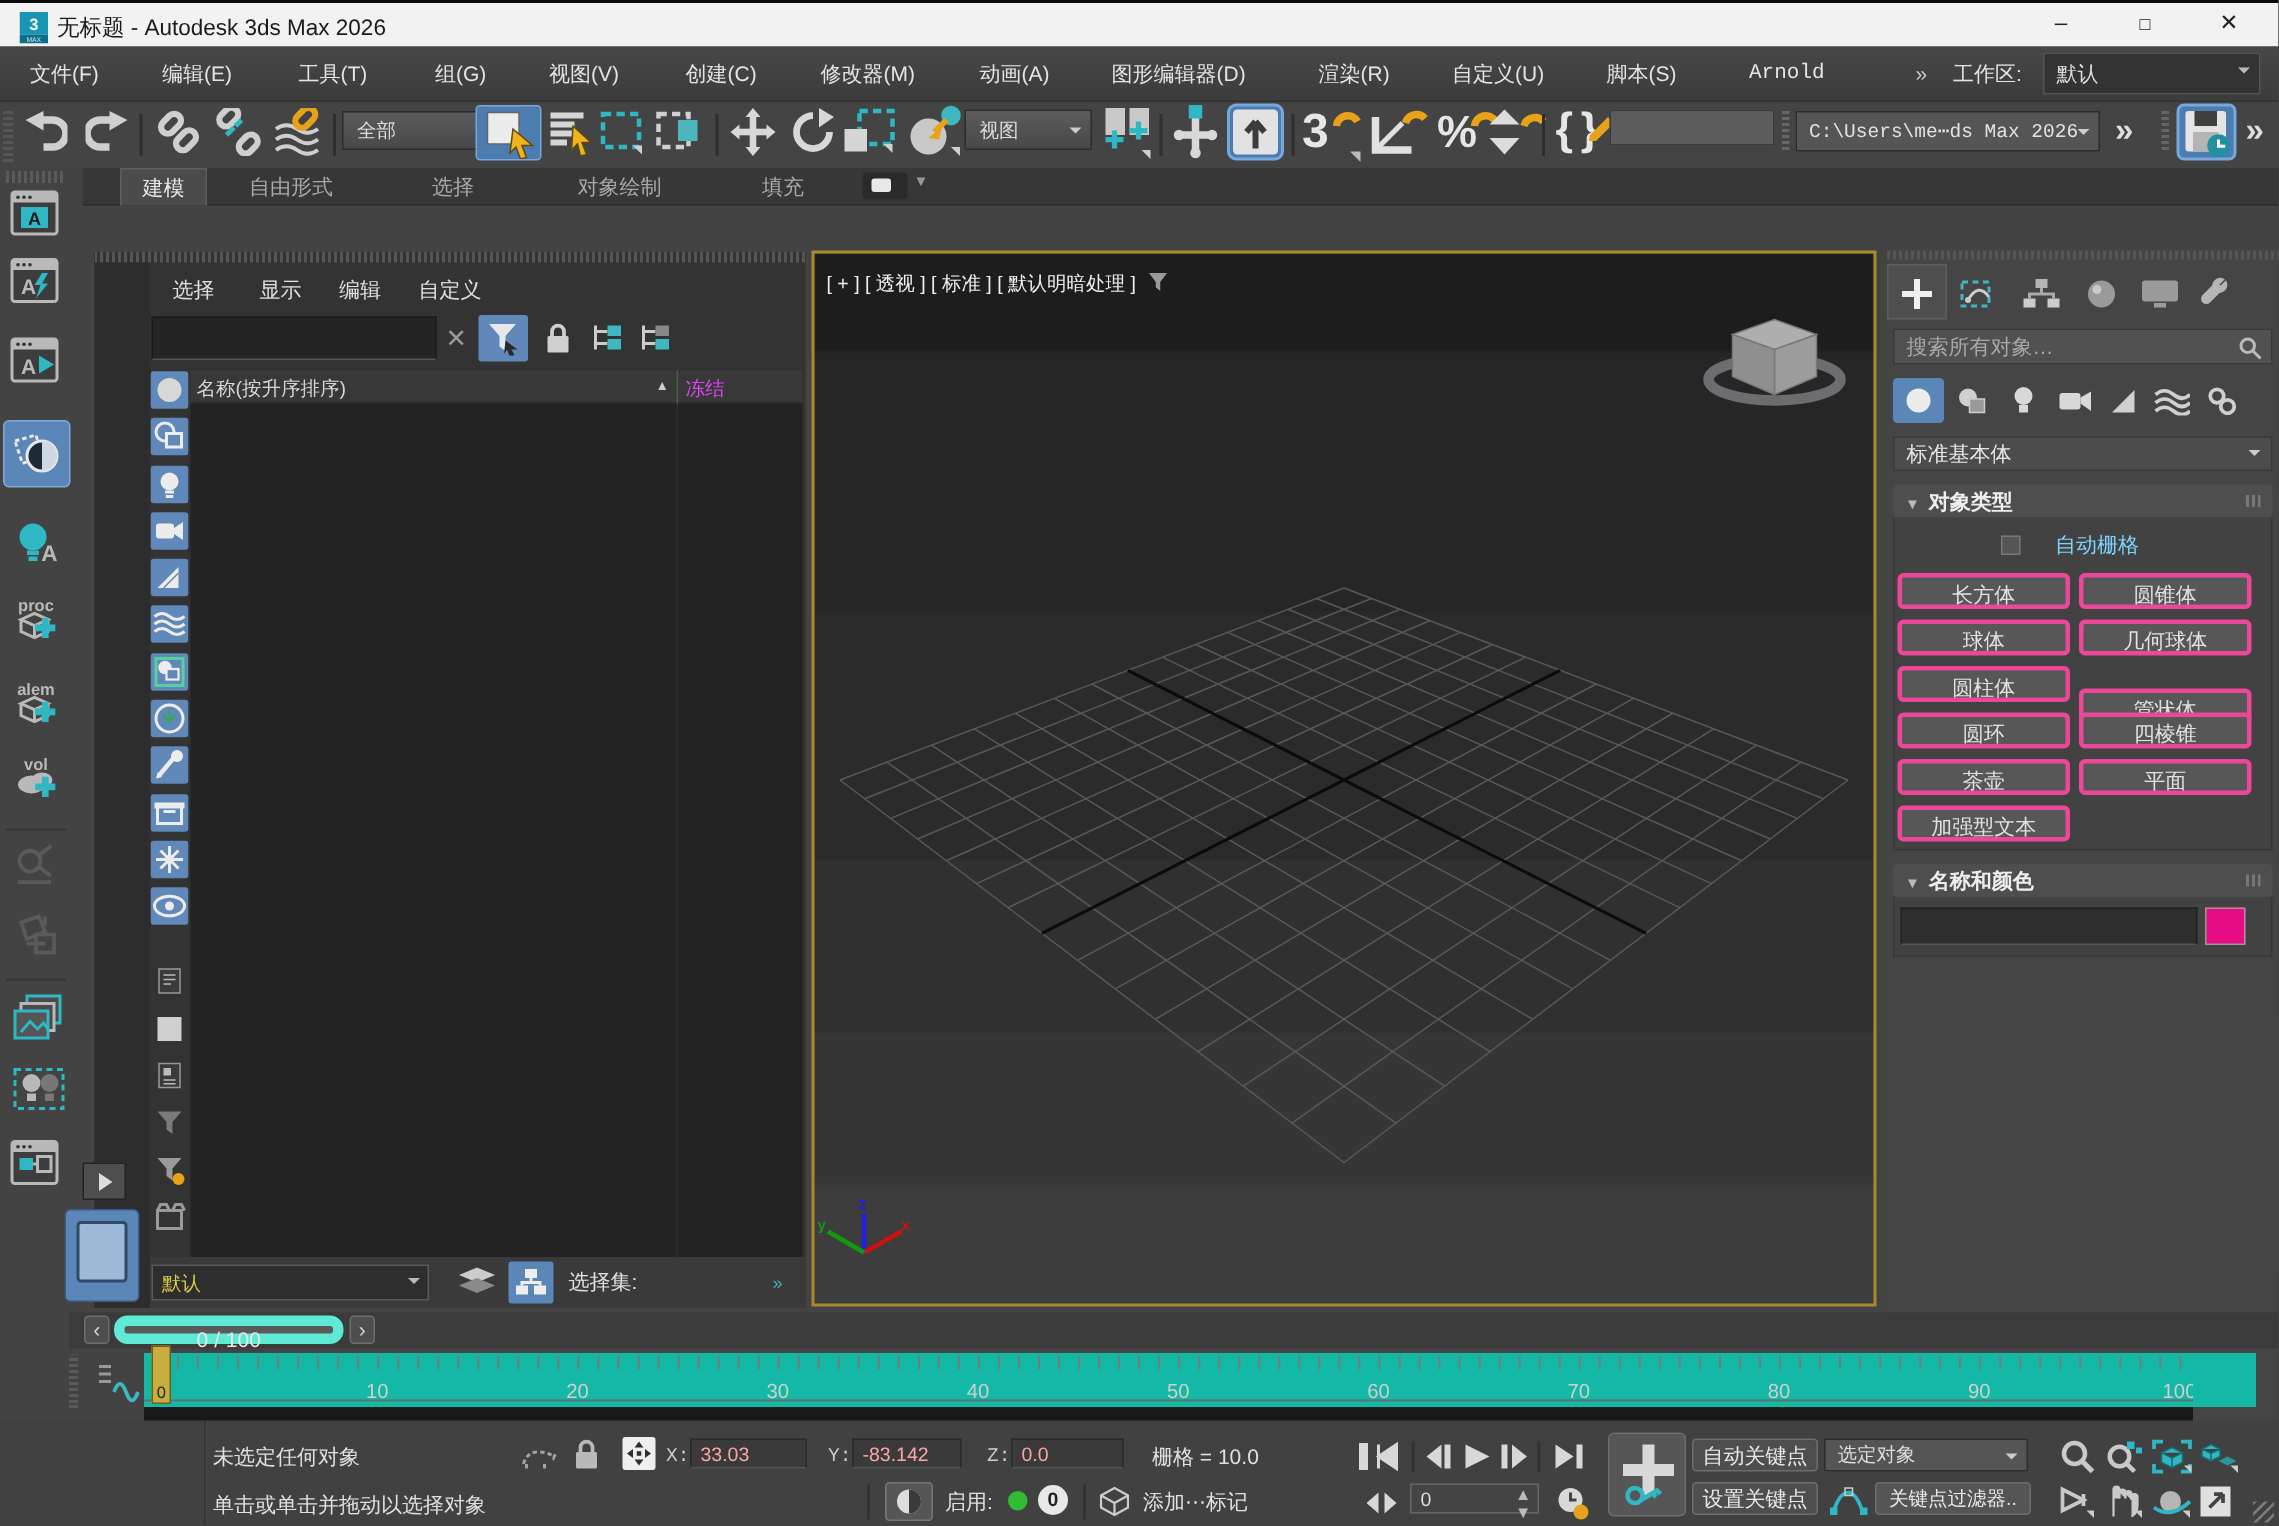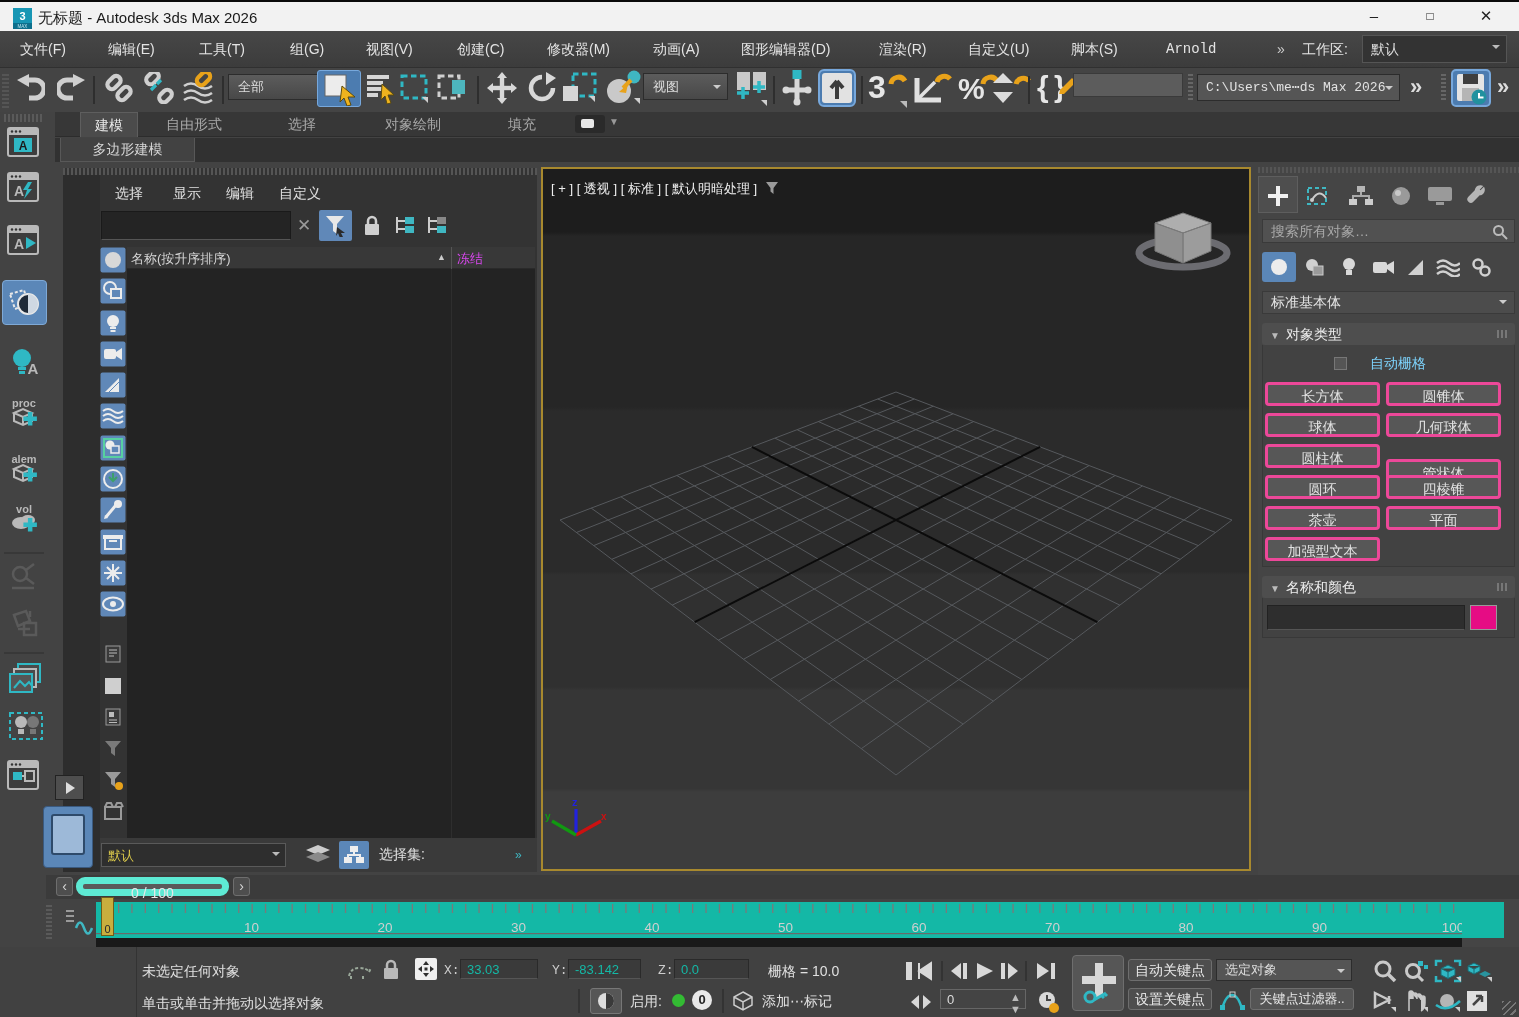--- a/index.html
+++ b/index.html
@@ -27,27 +27,27 @@
 #ltool{left:0;top:112px;width:55px;height:905px;background:#434343}
 
 #sx{left:63px;top:168px;width:474px;height:704px;background:#333}
 #sxlist{position:absolute;left:37px;top:101px;right:2px;bottom:34px;background:#232323}
 #sxstrip{position:absolute;left:37px;top:79px;width:27px;bottom:34px;background:#333;z-index:3}
 
 #vp{left:541px;top:167px;width:710px;height:704px;border:2px solid #a8892e;background:linear-gradient(#1d1d1d 0%,#1d1d1d 9%,#262626 9.6%,#262626 34%,#2b2b2b 34.6%,#2b2b2b 57.5%,#303030 58%,#303030 74%,#363636 74.5%,#363636 88.5%,#3d3d3d 89%,#3d3d3d 100%)}
 
 #cp{left:1258px;top:167px;width:261px;height:850px;background:#454545}
 .cbtn{position:absolute;width:115px;height:24px;background:#575757;border:3px solid #ec4899;border-radius:4px;color:#e2e2e2;font-size:14px;text-align:center;line-height:22px}
-.roll{position:absolute;left:4px;width:253px;background:#4e4e4e;border-radius:3px;color:#eee;font-size:14px;font-weight:normal}
+.roll{position:absolute;left:4px;width:253px;background:#4e4e4e;border-radius:3px;color:#eee;font-size:14px;font-weight:bold}
 
 #tslider{left:46px;top:875px;width:1473px;height:24px;background:#3b3b3b}
 #track{left:96px;top:902px;width:1408px;height:36px;background:#14b8a6}
 #status{left:0;top:947px;width:1519px;height:70px;background:#414141}
 .stext{position:absolute;color:#e0e0e0;font-size:14px;white-space:nowrap}
-.numbox{position:absolute;height:20px;background:#3a3a3a;border:1px solid #2a2a2a;border-bottom-color:#555;color:#14b8a6;font-size:13px;padding:2px 6px}
+.numbox{position:absolute;height:20px;background:#3a3a3a;border:1px solid #2a2a2a;border-bottom-color:#555;color:#fca5a5;font-size:13px;padding:2px 6px}
 .sbtn{position:absolute;background:#4e4e4e;border:1px solid #6e6e6e;border-radius:3px;color:#e8e8e8;font-size:14px;text-align:center}
 svg{display:block}
 .icon{position:absolute}
 </style></head>
 <body>
 <div id="app">
 
 <div class="abs" id="title">
  <svg class="icon" style="left:13px;top:6px" width="19" height="21" viewBox="0 0 19 21">
   <rect x="0" y="0" width="19" height="15" fill="#1796b4"></rect>
@@ -238,23 +238,20 @@
 
 <div class="abs" id="ribbon1">
  <div style="position:absolute;left:25px;top:0;width:58px;height:25px;background:#4b4b4b;border:1px solid #5e5e5e;border-bottom:none;color:#e8e8e8;font-size:14px;text-align:center;line-height:24px">建模</div>
  <span class="rtab" style="left:111px">自由形式</span>
  <span class="rtab" style="left:233px">选择</span>
  <span class="rtab" style="left:330px">对象绘制</span>
  <span class="rtab" style="left:453px">填充</span>
  <div style="position:absolute;left:520px;top:3px;width:30px;height:18px;background:#2a2a2a;border-radius:3px"></div>
  <div style="position:absolute;left:526px;top:7px;width:13px;height:9px;background:#e8e8e8;border-radius:2px"></div>
  <span class="rtab" style="left:554px;color:#999;font-size:10px">▼</span>
-</div>
-<div class="abs" id="ribbon2">
- <div style="position:absolute;left:5px;top:0;width:135px;height:24px;background:#424242;border:1px solid #585858;border-top:none;color:#d6d6d6;font-size:14px;text-align:center;line-height:22px">多边形建模</div>
 </div>
 
 <div class="abs" id="ltool">
       <div style="position:absolute;left:4px;top:2px;width:40px;height:8px;background:repeating-linear-gradient(90deg,#5a5a5a 0 2px,transparent 2px 4px)"></div>
       <svg class="icon" style="left:6px;top:12px" width="36" height="36" viewBox="0 0 36 36">
 <rect x="2" y="4" width="30" height="28" rx="2" fill="#3d3d3d" stroke="#b9b9b9" stroke-width="2"></rect>
 <rect x="2" y="4" width="30" height="7" fill="#b9b9b9"></rect>
 <circle cx="6" cy="7.5" r="1.2" fill="#333"></circle>
         <circle cx="10" cy="7.5" r="1.2" fill="#333"></circle>
         <circle cx="14" cy="7.5" r="1.2" fill="#333"></circle>

